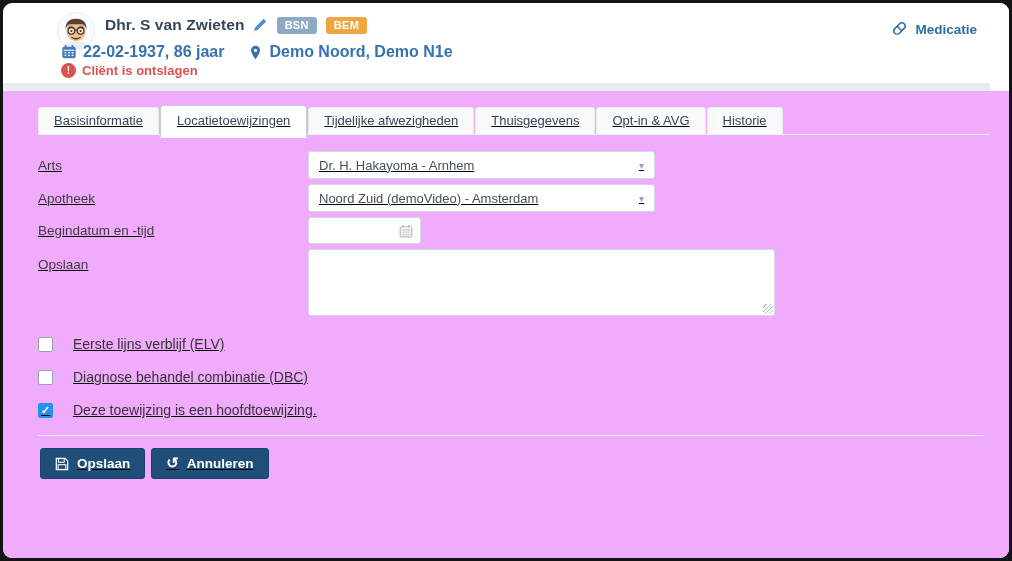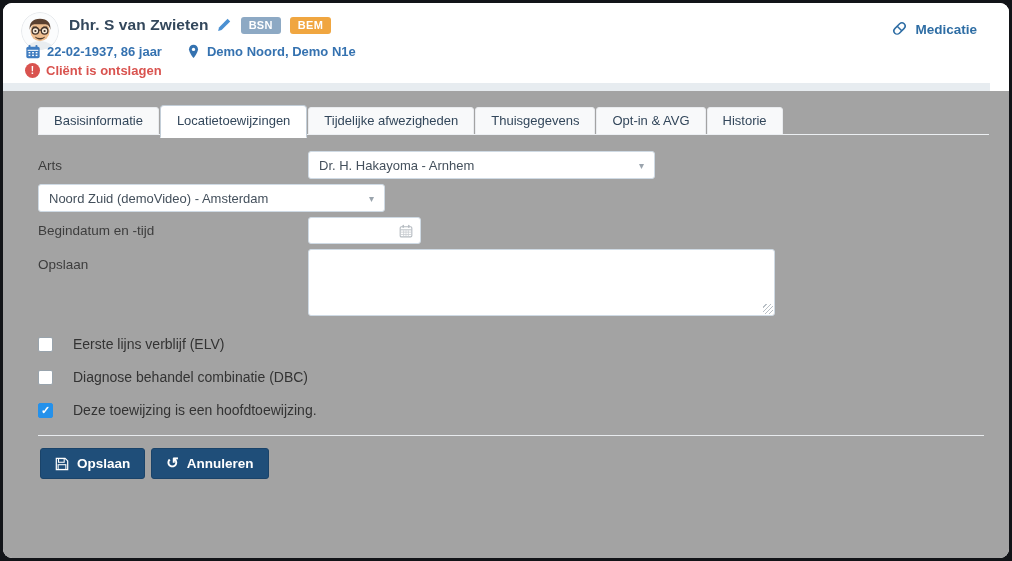--- a/index.html
+++ b/index.html
@@ -1,38 +1,38 @@
 <!DOCTYPE html>
 <html><head>
 <meta charset="utf-8">
 <style>
   * { margin:0; padding:0; box-sizing:border-box; }
   html,body { width:1012px; height:561px; background:#121418; font-family:"Liberation Sans", sans-serif; }
   .stage { position:relative; width:1012px; height:561px; background:#121418; }
   .window { position:absolute; inset:3px; background:#ffffff; border-radius:9px; overflow:hidden; }
 
   
-  .header { position:relative; height:80px; background:#fff; }
+  .header { position:relative; height:80px; background:#fff;margin-left:36px; }
   .avatar { position:absolute; left:18px; top:9px; width:38px; height:38px; border-radius:50%; }
   .name-row { position:absolute; left:66px; top:13px; display:flex; align-items:center; gap:9px; }
   .client-name { font-size:15.5px; font-weight:700; color:#33475b; letter-spacing:.1px; }
   .pencil { display:inline-flex; margin-left:-2px; }
   .badge { display:inline-block; padding:2.5px 8px; border-radius:3px; font-size:11px; font-weight:700; color:#fff; letter-spacing:.3px; }
   .badge-bsn { background:#8da9c4; }
   .badge-bem { background:#f0a640; }
   .meta-row { position:absolute; left:22px; top:40px; display:flex; align-items:center; gap:24px; }
-  .meta-item { display:flex; align-items:center; gap:6px; font-size:13px; color:#3572b0; font-weight:600; }
+  .meta-item { display:flex; align-items:center; gap:6px; font-size:16px; color:#3572b0; font-weight:600; }
   .alert-row { position:absolute; left:22px; top:60px; display:flex; align-items:center; gap:6px; font-size:13px; color:#d9534f; font-weight:600; }
   .alert-ic { display:inline-flex; align-items:center; justify-content:center; width:15px; height:15px; border-radius:50%; background:#d9534f; color:#fff; font-size:10px; font-weight:700; }
   .medicatie { position:absolute; right:32px; top:17px; display:flex; align-items:flex-end; gap:7px; font-size:13.5px; color:#2e6da4; font-weight:600; cursor:pointer; }
 
   .gray-strip { position:absolute; top:80px; left:0; right:19px; height:8px; background:#e7ecf0; }
 
   
-  .content { position:absolute; top:88px; left:0; right:0; bottom:0; background:#a3a3a3; }
+  .content { position:absolute; top:88px; left:0; right:0; bottom:0; background:#f0abfc;text-decoration:underline; }
   .tabs { position:relative; display:flex; align-items:flex-end; margin:15px 20px 0 35px; height:31px; }
   .tabs::after { content:""; position:absolute; left:0; right:0; bottom:2px; height:1px; background:#eceff2; }
   .tab { position:relative; padding:5px 15px 6px; font-size:13px; color:#33475b; background:#f8f9fa; border:1px solid #e9ebee; border-radius:3px 3px 0 0; margin-bottom:2px; cursor:pointer; white-space:nowrap; }
   .tab + .tab { margin-left:1px; }
   .tab.active { background:#fff; border:1px solid #c3ced8; border-bottom-color:#fff; border-radius:4px 4px 0 0; padding:7px 16px 9px; margin-bottom:-1px; z-index:2; }
 
   
   .form { margin:14px 35px 0; }
   .frow { display:flex; align-items:center; margin-bottom:5px; }
   .frow.top { align-items:flex-start; }
@@ -164,20 +164,21 @@
 
         <div class="frow">
           <label class="flabel">Arts</label>
           <div class="select">
             <span class="select-value">Dr. H. Hakayoma - Arnhem</span>
             <span class="caret">▾</span>
           </div>
         </div>
 
         <div class="frow">
+          <label class="flabel">Apotheek</label>
           <div class="select">
             <span class="select-value">Noord Zuid (demoVideo) - Amsterdam</span>
             <span class="caret">▾</span>
           </div>
         </div>
 
         <div class="frow">
           <label class="flabel">Begindatum en -tijd</label>
           <div class="date-input">
             <svg width="14" height="14" viewBox="0 0 18 18">

